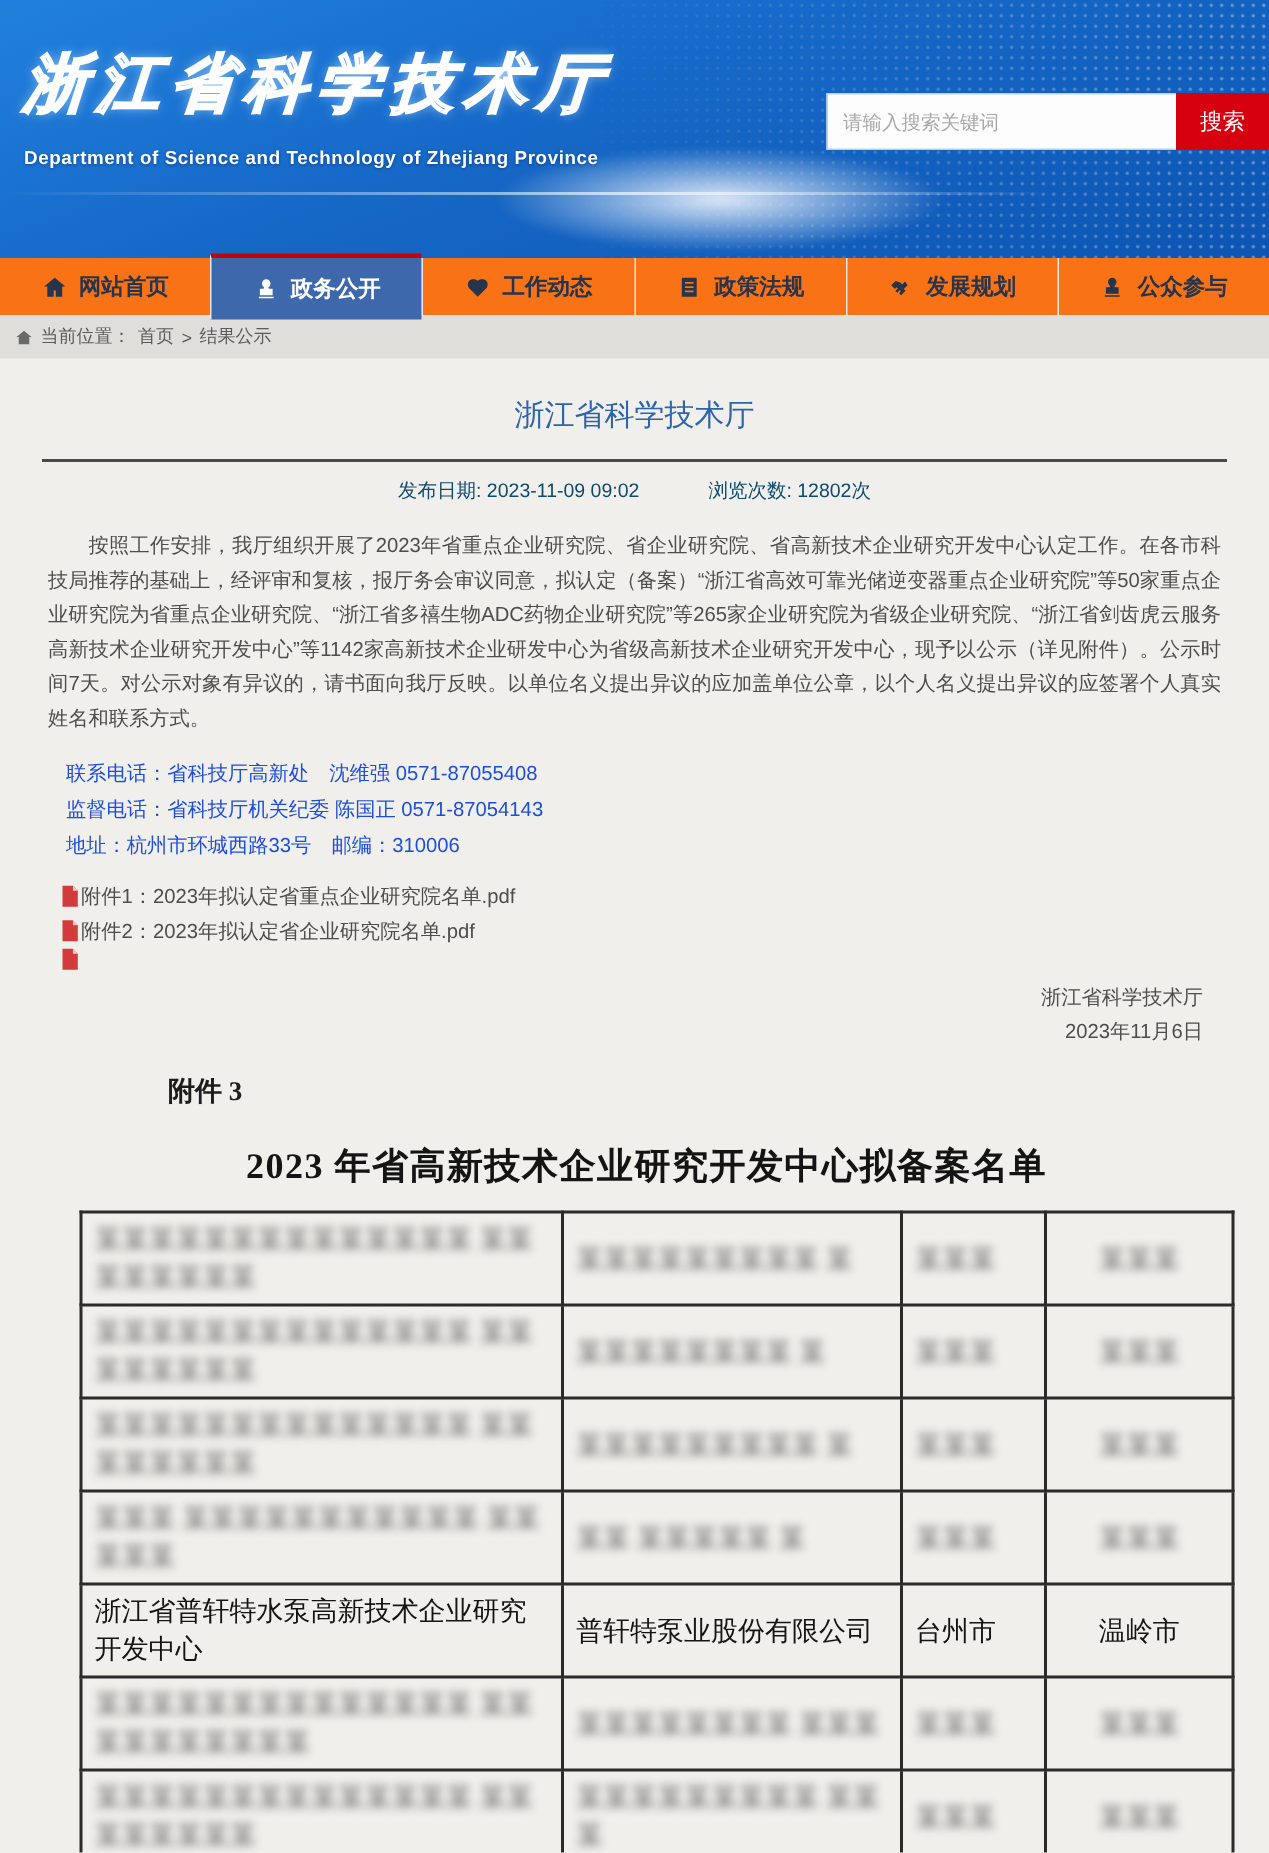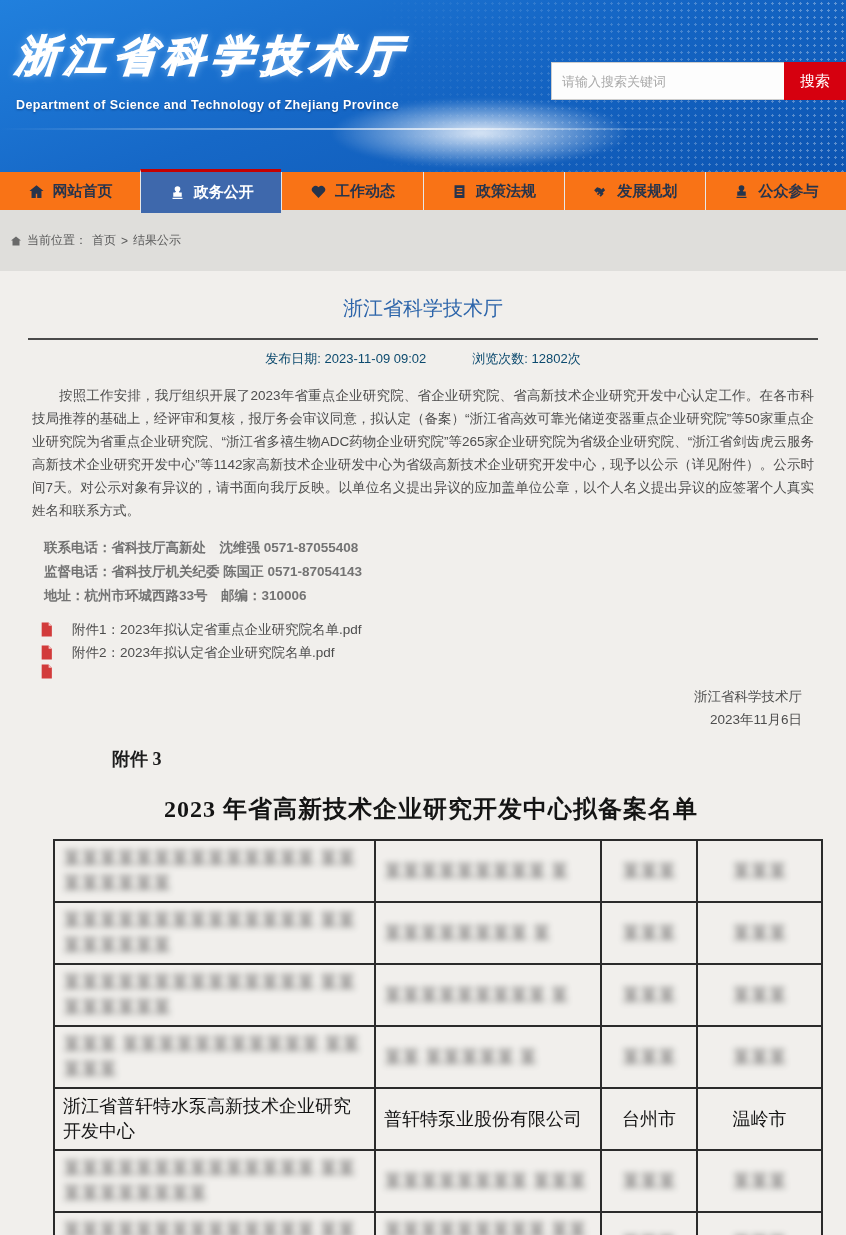--- a/index.html
+++ b/index.html
@@ -42,50 +42,50 @@
   .nav-item{flex:1;display:flex;align-items:center;justify-content:center;gap:8px;
     font-size:15px;font-weight:bold;color:#26344c;cursor:pointer;position:relative;
     border-left:1px solid #e8e8e8;}
   .nav-item:first-child{border-left:none;}
   .nav-item svg{width:17px;height:17px;fill:#26344c;}
   .nav-item.active{background:#3e68ac;color:#ffffff;border-top:3px solid #c40000;
     margin-top:-3px;height:41px;}
   .nav-item.active svg{fill:#ffffff;}
   
   .breadcrumb{height:29px;background:#dfdedb;display:flex;align-items:center;
-    padding:16px 10px;font-size:12px;color:#5a5a5a;gap:5px;}
+    padding:0 10px;font-size:12px;color:#5a5a5a;gap:5px;}
   .breadcrumb svg{width:12px;height:12px;fill:#6a6a6a;}
   .breadcrumb .crumb{cursor:pointer;}
   
   .article{padding:24px 0 0 0;}
   .art-title{ text-align:center;color:#2d65aa;font-size:20px;font-weight:500;margin:0 0 16px 0;}
   .art-title2{text-align:center;color:#2d65aa;font-size:21px;font-weight:500;margin:0 0 18px 0;}
   .divider{border:none;border-top:2px solid #4a4a4a;margin:0 28px 10px 28px;}
   .meta{display:flex;justify-content:center;gap:46px;font-size:13px;color:#0c4a6e;margin-bottom:16px;}
   .body-text{margin:0 32px;font-size:13.5px;line-height:23px;color:#4d4d4d;
     text-align:justify;text-indent:2em;}
-  .contact{margin:14px 0 0 44px;font-size:13.5px;line-height:24px;color:#737373;font-weight:bold;}
+  .contact{margin:14px 0 0 44px;font-size:13.5px;line-height:24px;color:#1d4ed8;}
   .attachments{margin:10px 0 0 40px;}
-  .attachment{display:flex;align-items:center;gap:19px;font-size:13.5px;line-height:23px;
+  .attachment{display:flex;align-items:center;gap:1px;font-size:13.5px;line-height:23px;
     color:#4d4d4d;cursor:pointer;}
   .attachment svg{width:13px;height:15px;flex:none;}
   .signature{margin:6px 44px 0 0;text-align:right;font-size:13.5px;line-height:23px;color:#4d4d4d;}
   
   .annex-label{margin:16px 0 0 112px;font-family:"Liberation Serif","DejaVu Serif",serif;
     font-size:18px;font-weight:bold;color:#1c1c1c;}
   .annex-title{margin:22px 0 14px 16px;text-align:center;
     font-family:"Liberation Serif","DejaVu Serif",serif;
     font-size:24px;font-weight:bold;color:#141414;letter-spacing:1px;}
   table.annex{border-collapse:collapse;margin-left:53px;width:752px;table-layout:fixed;
     font-family:"Liberation Serif","DejaVu Serif",serif;}
   table.annex td{border:2px solid #2b2b2b;font-size:18px;color:#141414;
     padding:5px 8px;vertical-align:middle;line-height:25px;height:48px;}
   table.annex td.c0{width:303px;}
   table.annex td.c1{width:208px;}
-  table.annex td.c2{width:78px;text-align:center;}
+  table.annex td.c2{width:78px;}
   table.annex td.c3{width:107px;text-align:center;}
   tr.blurred td{filter:blur(3px);color:#3c3c3c;opacity:.8;}
 </style>
 </head>
 <body>
 
 <header class="banner">
   <div class="dots"></div>
   <div class="streak"></div>
   <div class="flare"></div>

